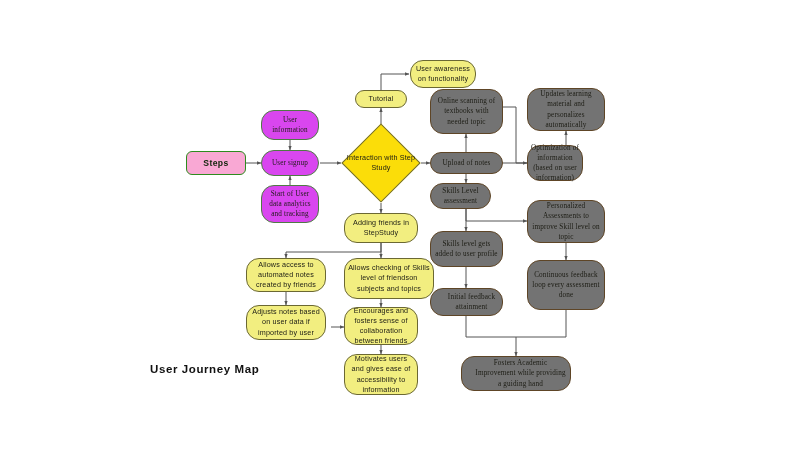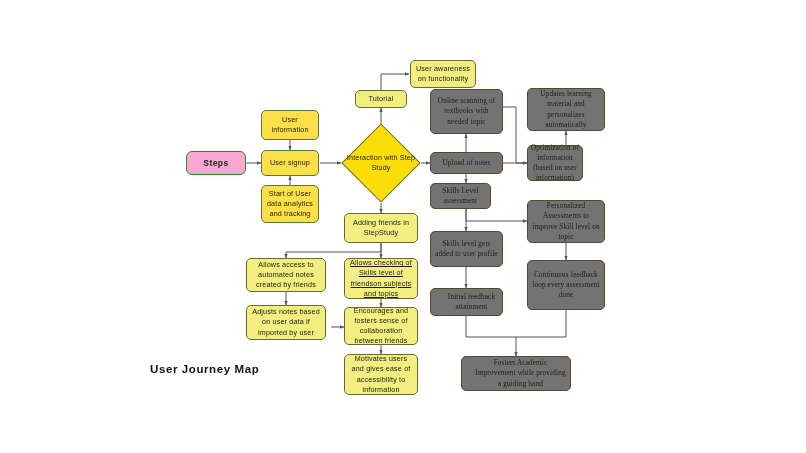--- a/index.html
+++ b/index.html
@@ -29,42 +29,43 @@
     pointer-events: none;
   }
   .node {
     position: absolute;
     box-sizing: border-box;
     display: flex;
     align-items: center;
     justify-content: center;
     text-align: center;
     border: 1px solid #4a4a3a;
-    border-radius: 5px;
+    border-radius: 13px;
     font-family: "Liberation Sans", sans-serif;
     font-size: 7.2px;
     line-height: 1.42;
     color: #1c1c14;
     letter-spacing: 0.15px;
     padding: 2px 3px;
     z-index: 3;
   }
   .node .txt { display: block; width: 100%; }
   .n-start {
     background: #f9a8d4;
     border: 1px solid #2e8b1f;
     font-weight: bold;
     font-size: 8.6px;
     color: #10240a;
     letter-spacing: 0.4px;
     border-radius: 6px;
   }
   .n-green {
-    background: #fde047;
+    background: #d946ef;
     border-color: #4f7a45;
+    font-family: Liberation Serif, serif;
   }
   .n-yellow {
     background: #F2EE80;
     border-color: #6b6833;
   }
   .n-orange {
     background: #737373;
     border-color: #5e4526;
     font-family: Liberation Serif, serif;
   }
@@ -241,21 +242,21 @@
   </div>
 
   <div class="node n-yellow" style="left:344px; top:213px; width:74px; height:30px;">
     <span class="txt">Adding friends in StepStudy</span>
   </div>
 
   <div class="node n-yellow" style="left:246px; top:258px; width:80px; height:34px;">
     <span class="txt">Allows access to automated notes created by friends</span>
   </div>
 
-  <div class="node n-yellow" style="left:344px; top:258px; width:74px; height:41px;text-decoration:underline;">
+  <div class="node n-yellow" style="left:344px; top:258px; width:90px; height:41px;">
     <span class="txt">Allows checking of Skills level of friendson subjects and topics</span>
   </div>
 
   <div class="node n-yellow" style="left:246px; top:305px; width:80px; height:35px;">
     <span class="txt">Adjusts notes based on user data if imported by user</span>
   </div>
 
   <div class="node n-yellow" style="left:344px; top:307px; width:74px; height:38px;">
     <span class="txt">Encourages and fosters sense of collaboration between friends</span>
   </div>

